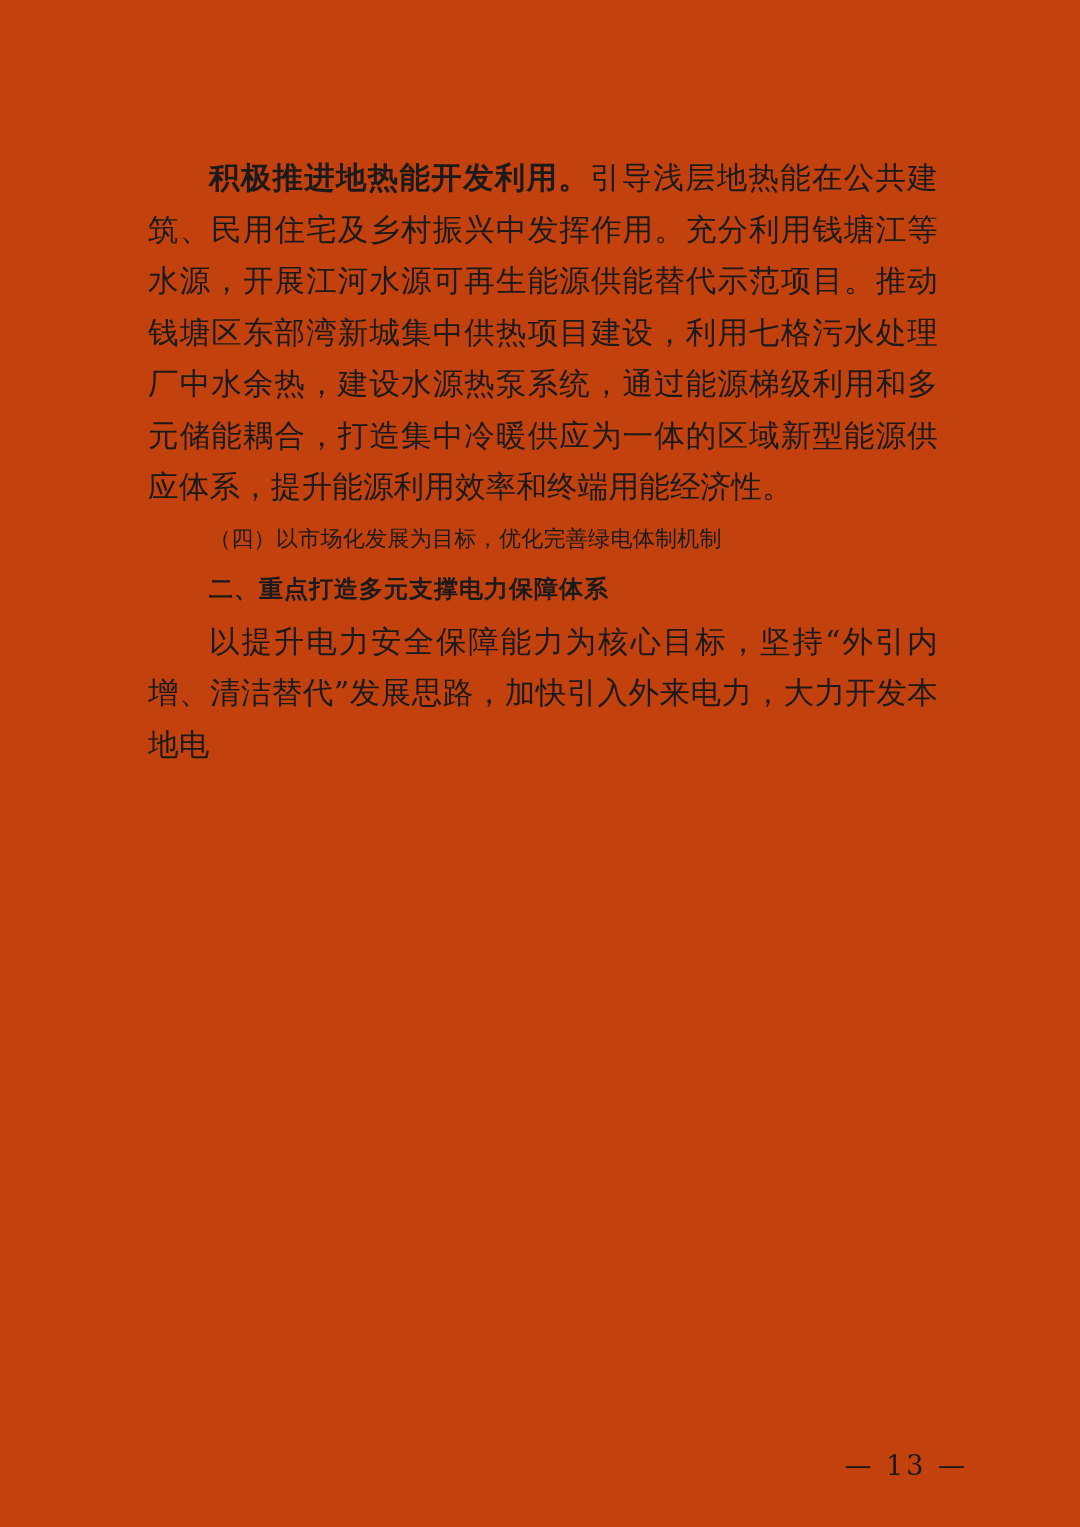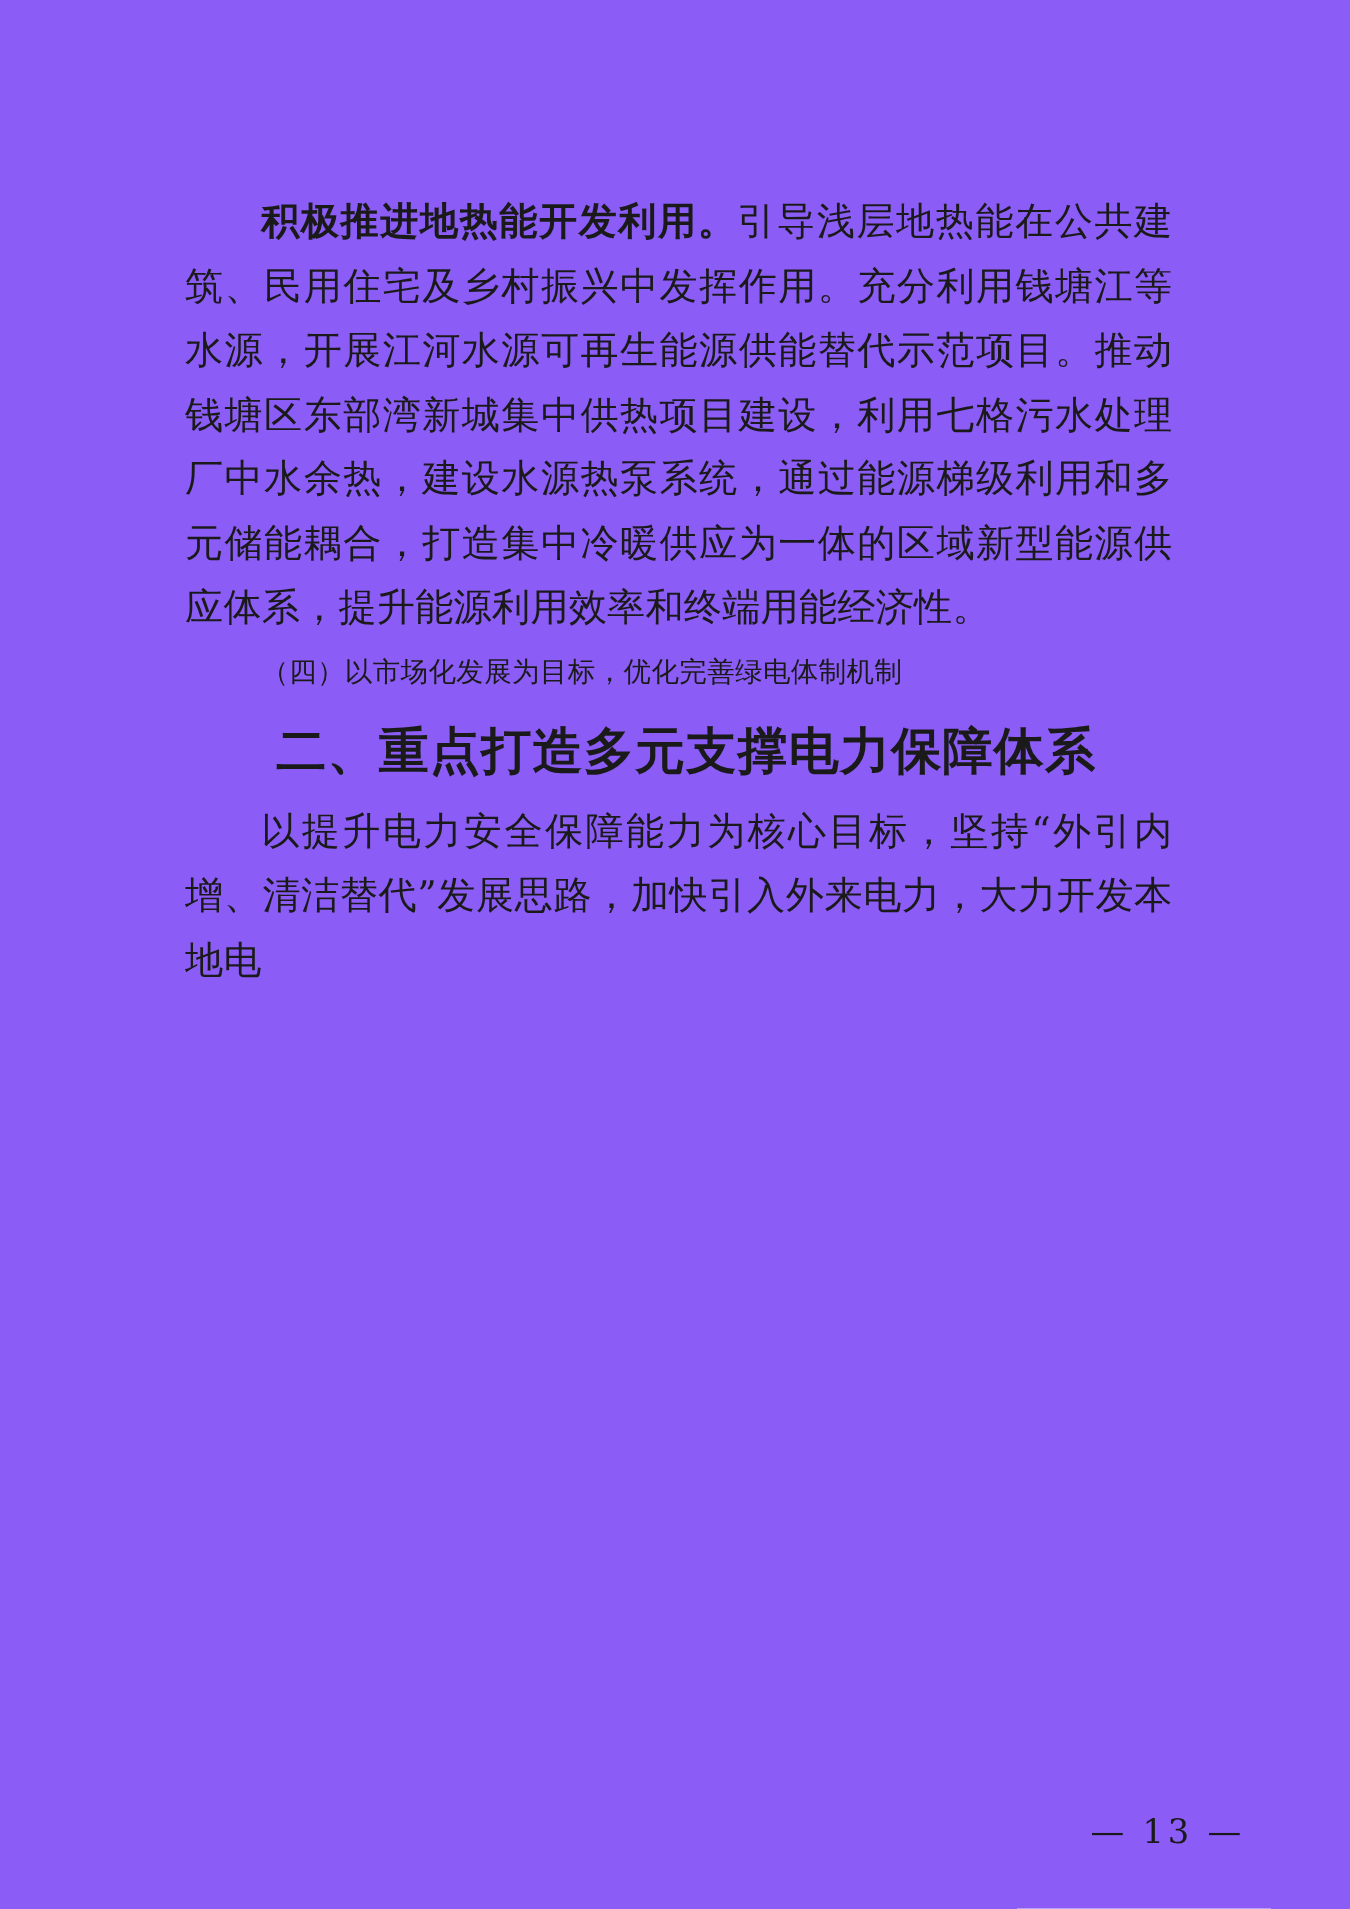--- a/index.html
+++ b/index.html
@@ -9,21 +9,21 @@
   }
   body {
     font-family: "DejaVu Serif", "Liberation Serif", serif;
     color: #1a1a1a;
   }
   .page {
     position: relative;
     width: 1080px;
     height: 1527px;
     margin: 0 auto;
-    background: #8b5cf6;
+    background: #c2410c;
     box-sizing: border-box;
     overflow: hidden;
   }
   .content {
     position: absolute;
     left: 148px;
     top: 152px;
     width: 790px;
   }
   .para {
@@ -43,35 +43,35 @@
   .heading-sub {
     font-size: 22px;
     line-height: 51.5px;
     text-indent: 61px;
     margin: 0;
     font-family: "DejaVu Sans", "Liberation Sans", sans-serif;
     font-weight: normal;
     letter-spacing: 0.3px;
   }
   .heading-main {
-    font-size: 40px;
+    font-size: 24px;
     line-height: 51.5px;
     text-indent: 61px;
-    margin: 12px;
+    margin: 0;
     font-family: "DejaVu Sans", "Liberation Sans", sans-serif;
     font-weight: bold;
     letter-spacing: 1px;
   }
   .footer {
     position: absolute;
     left: 0;
     right: 0;
     bottom: 46px;
     text-align: right;
-    padding-right: 84px;
+    padding-right: 112px;
     font-size: 27px;
     letter-spacing: 3px;
     color: #1a1a1a;
   }
 </style>
 </head>
 <body>
 
 <div class="page">
   <div class="content">

